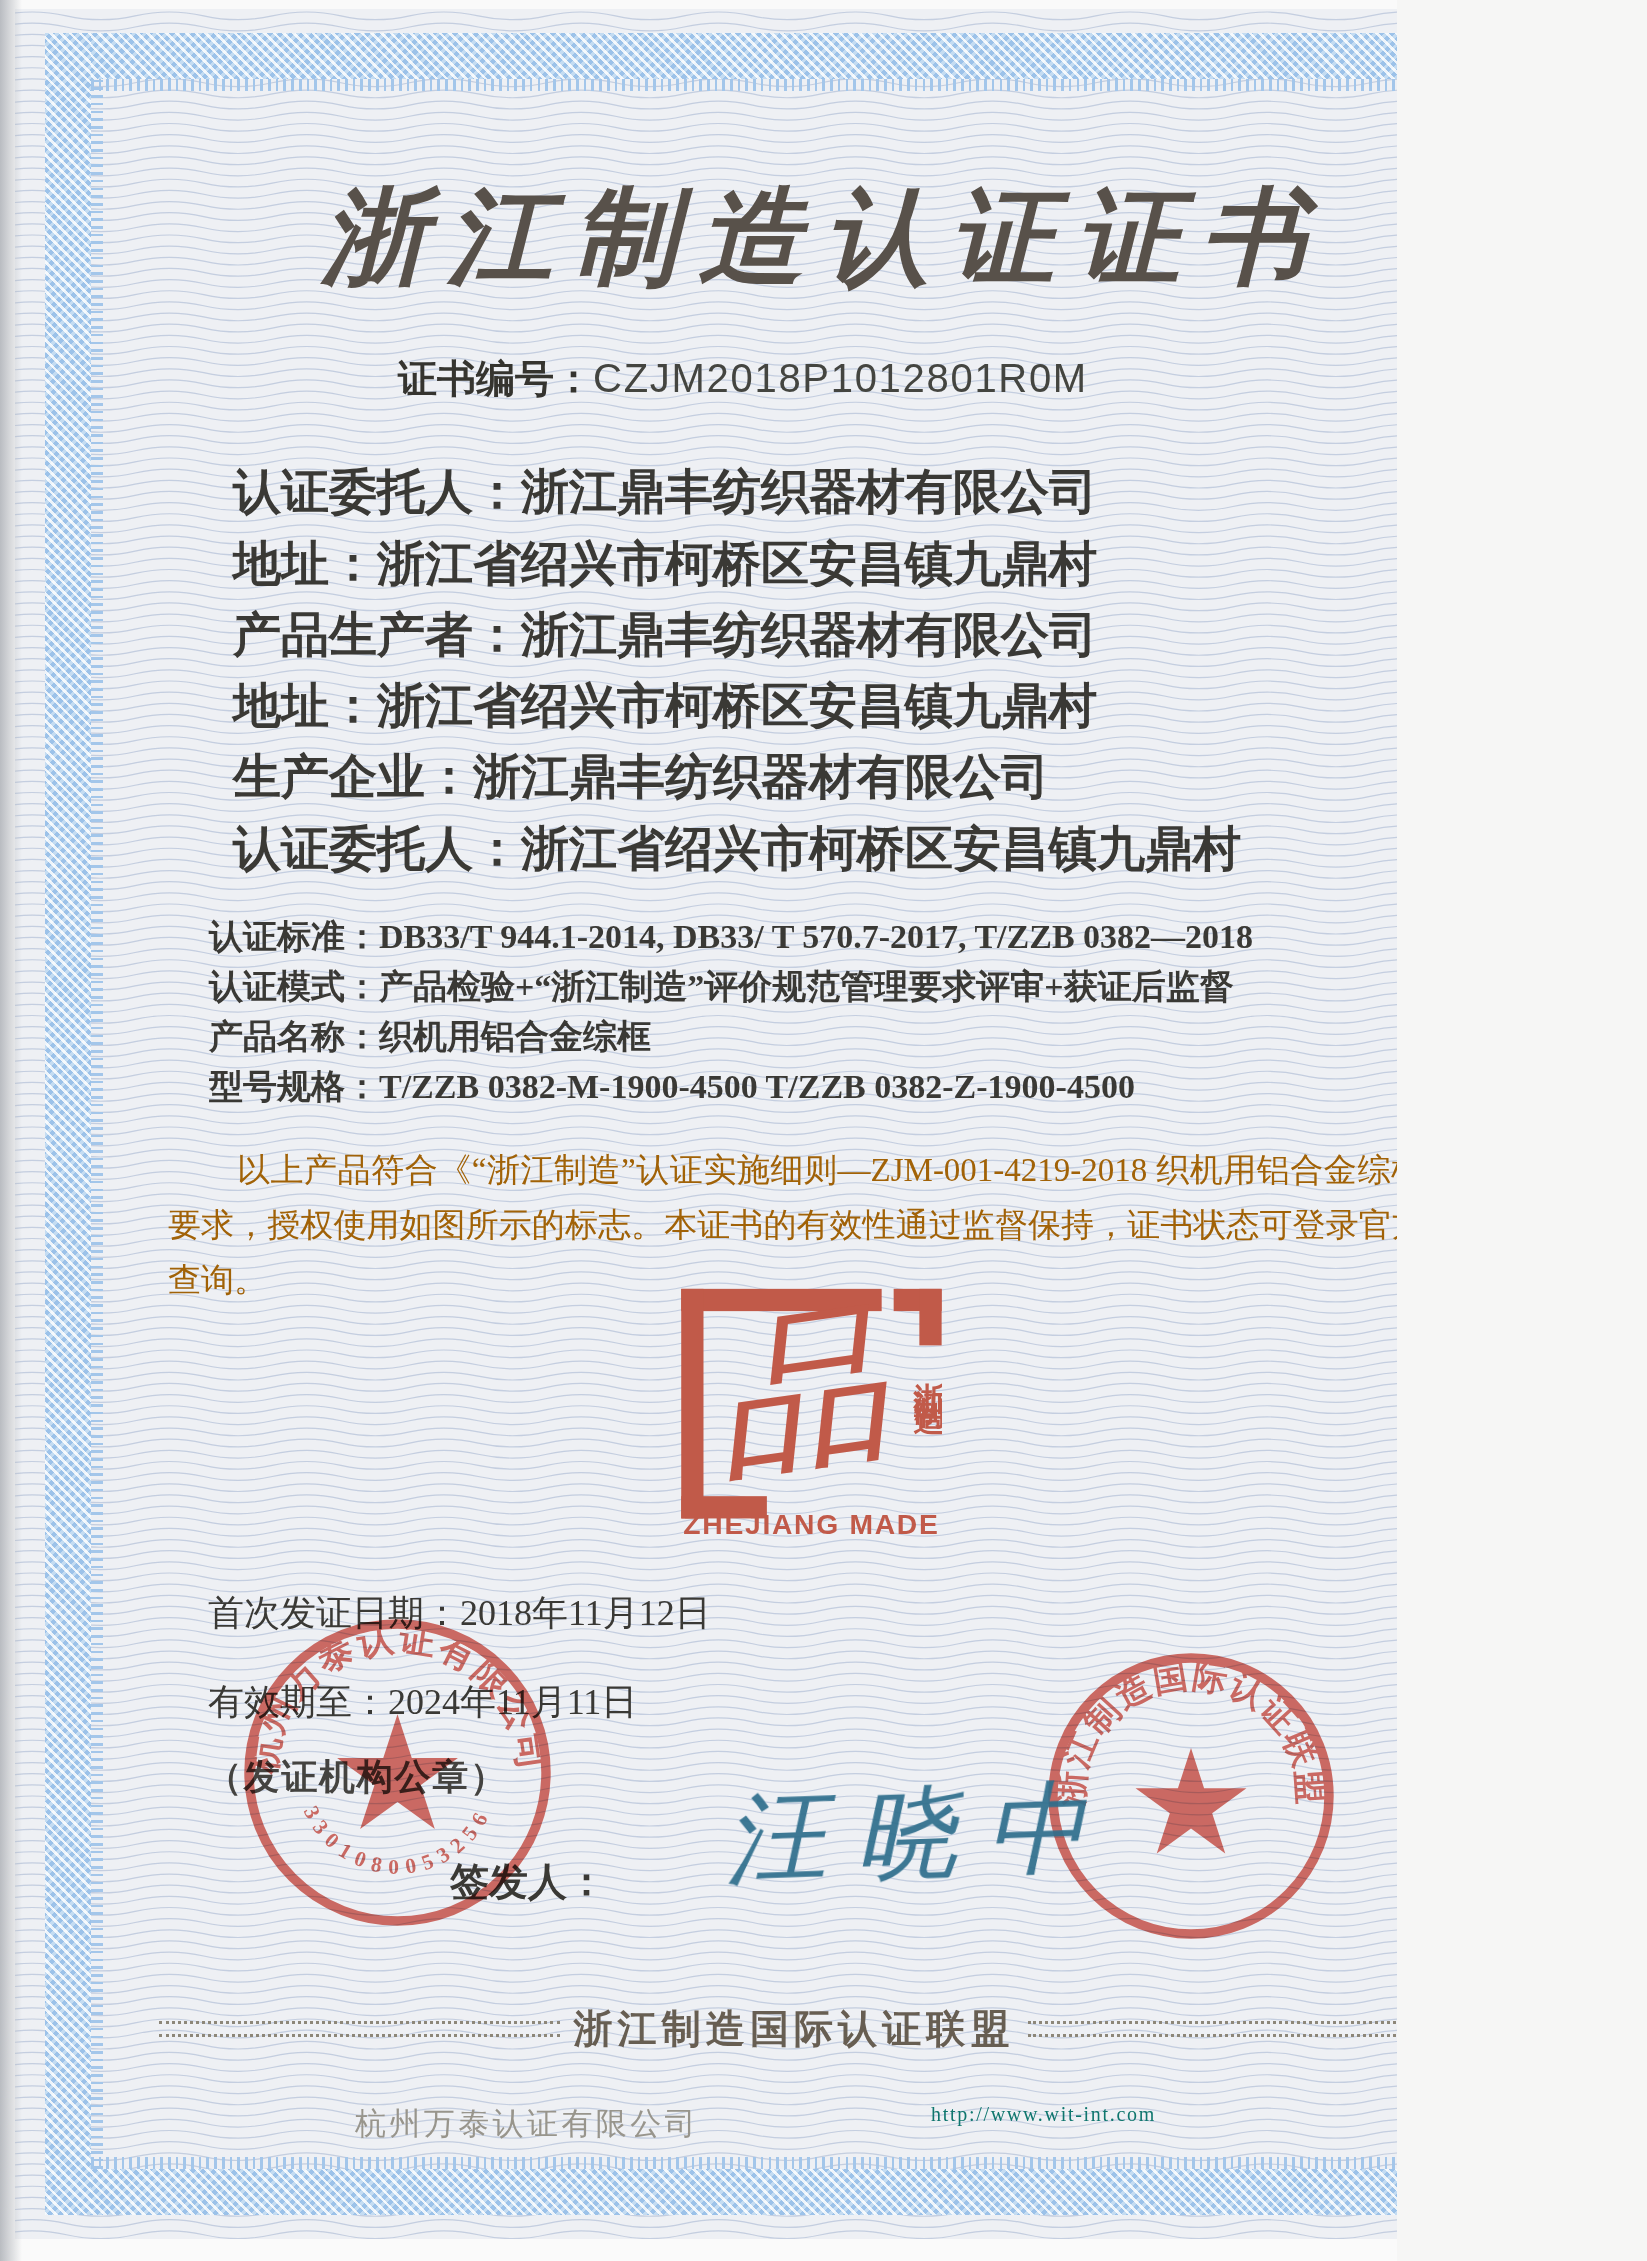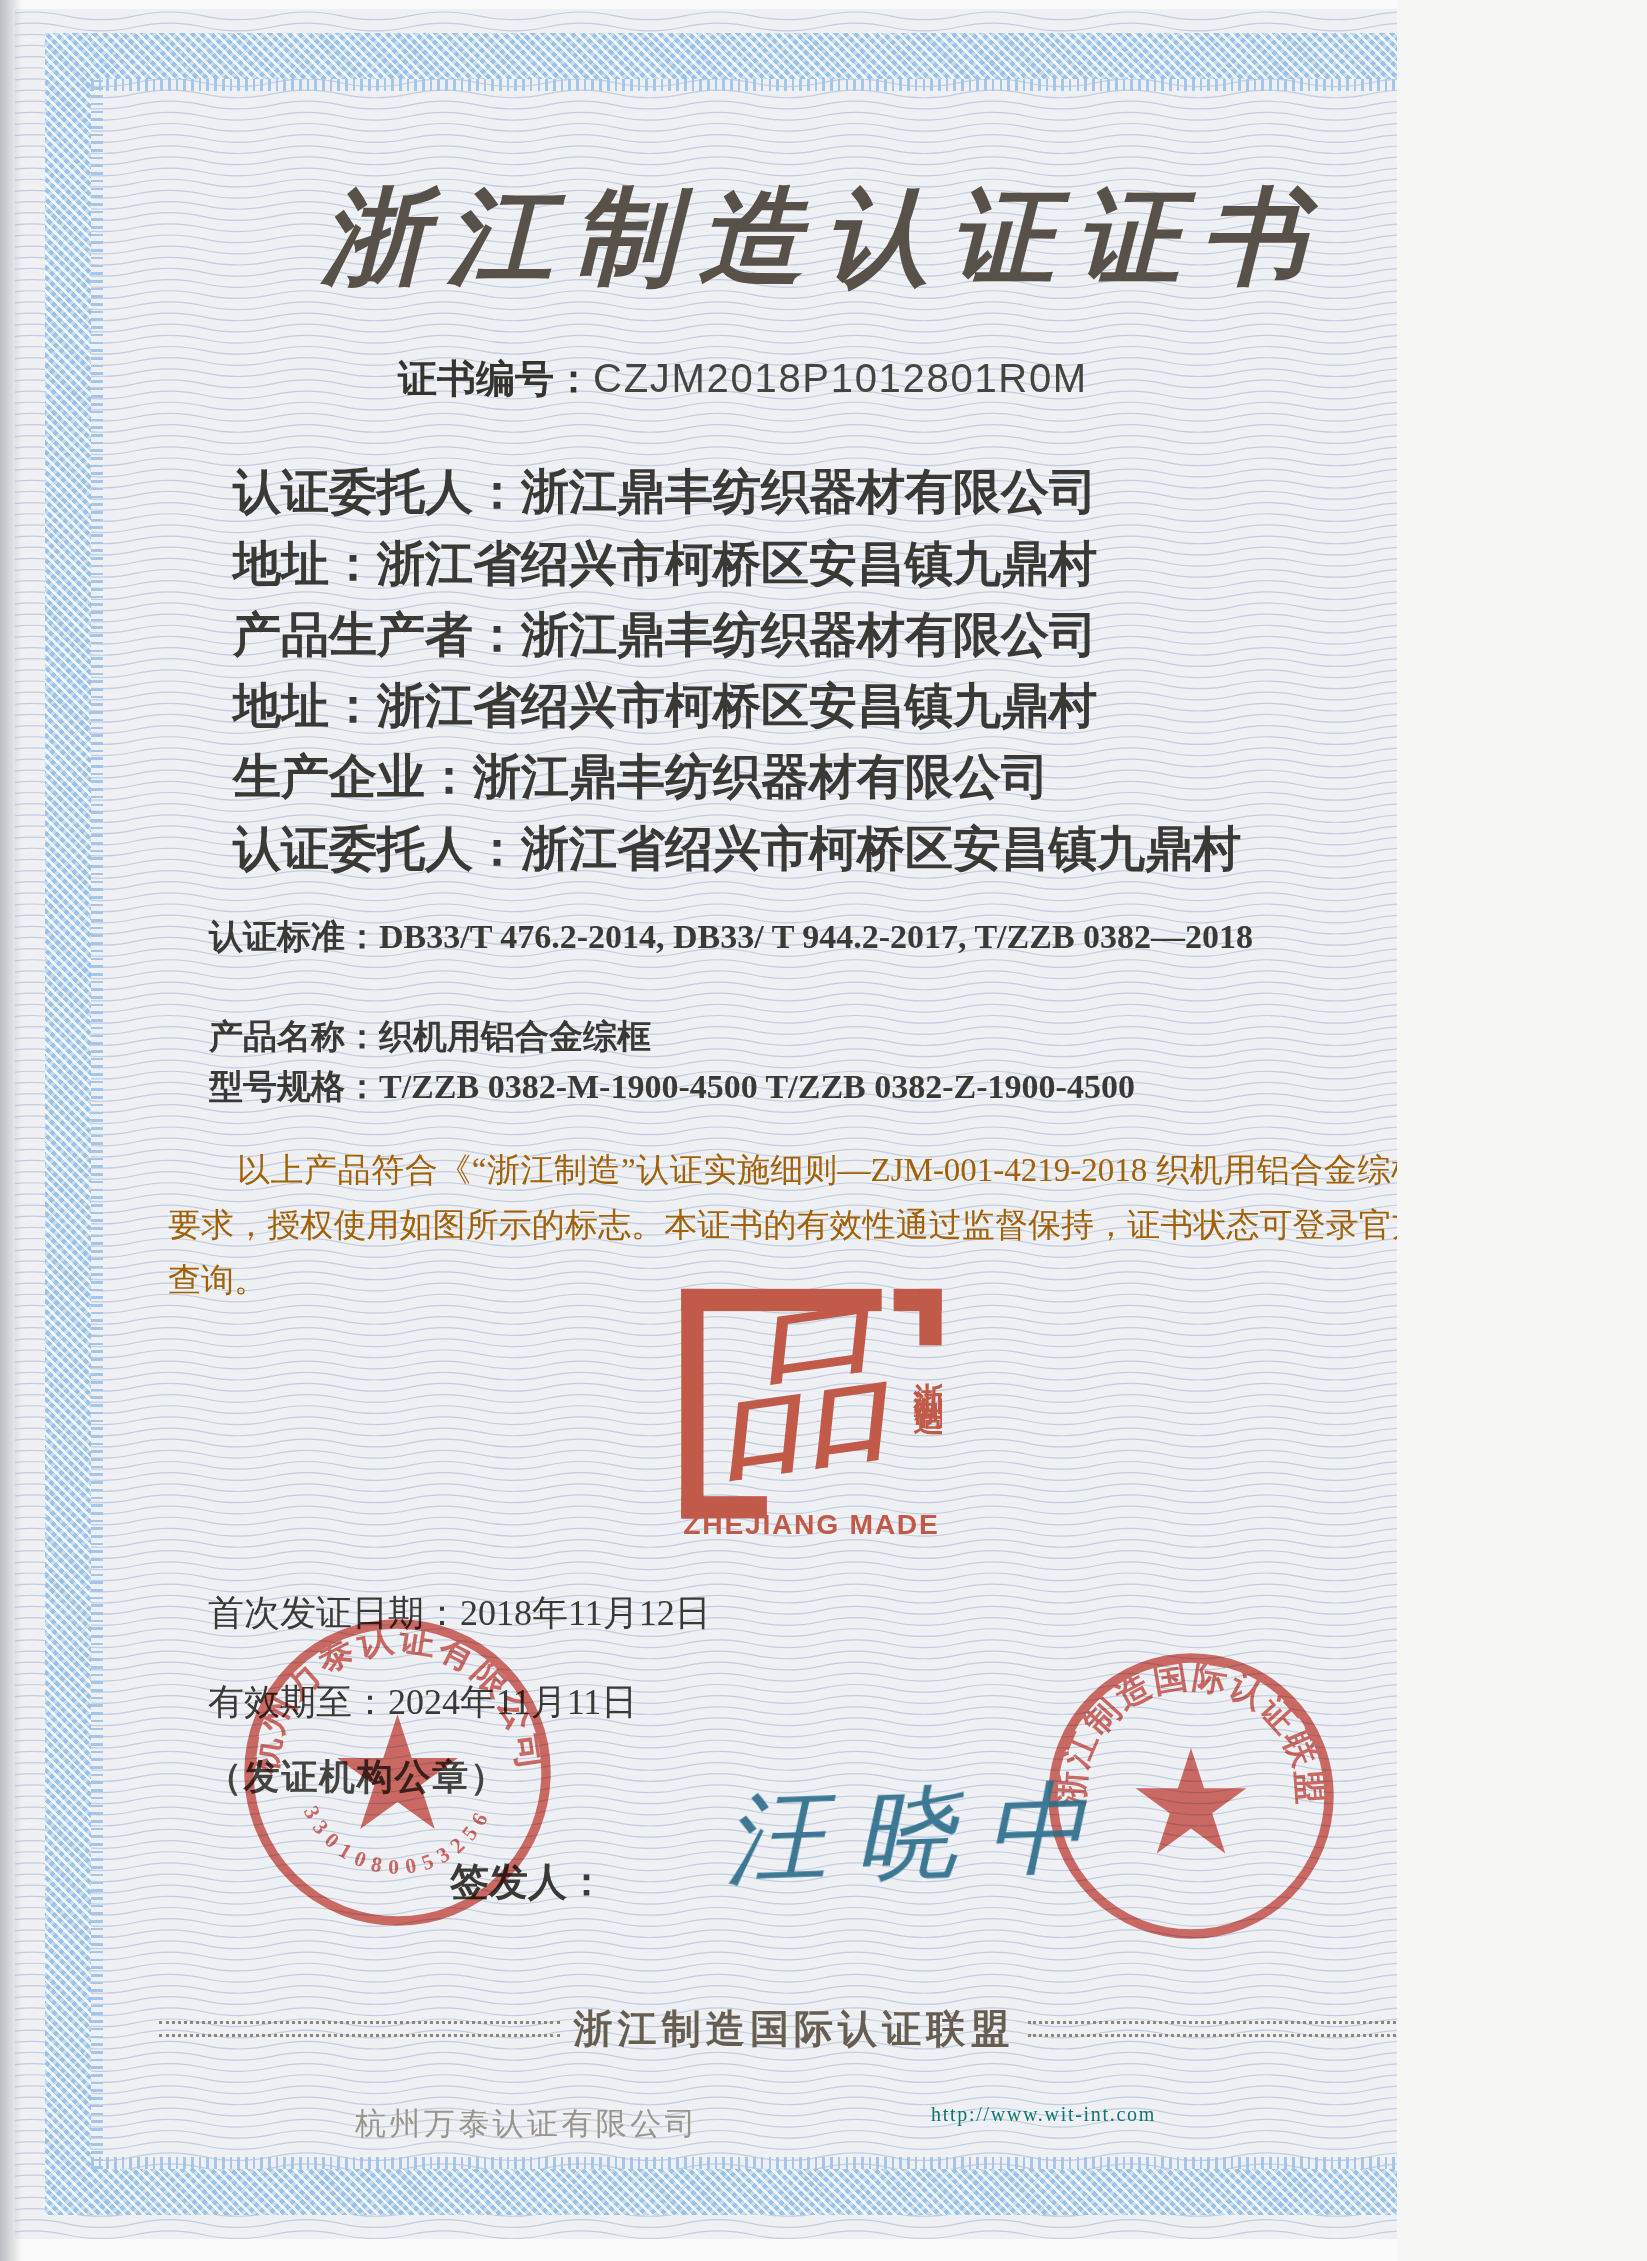--- a/index.html
+++ b/index.html
@@ -315,21 +315,24 @@
     <span>地址：</span><span>浙江省绍兴市柯桥区安昌镇九鼎村</span>
   </div>
   <div class="frow" style="top:745px">
     <span>生产企业：</span><span>浙江鼎丰纺织器材有限公司</span>
   </div>
   <div class="frow" style="top:817px">
     <span>认证委托人：</span><span>浙江省绍兴市柯桥区安昌镇九鼎村</span>
   </div>
 
   <div class="srow" style="top:914px">
-    <span>认证标准：</span><span class="val">DB33/T 476.2-2014, DB33/ T 944.2-2017, T/ZZB 0382—2018</span>
+    <span>认证标准：</span><span class="val">DB33/T 944.1-2014, DB33/ T 570.7-2017, T/ZZB 0382—2018</span>
+  </div>
+  <div class="srow" style="top:964px">
+    <span>认证模式：</span><span class="val">产品检验+“浙江制造”评价规范管理要求评审+获证后监督</span>
   </div>
   <div class="srow" style="top:1014px">
     <span>产品名称：</span><span class="val">织机用铝合金综框</span>
   </div>
   <div class="srow" style="top:1064px">
     <span>型号规格：</span><span class="val">T/ZZB 0382-M-1900-4500 T/ZZB 0382-Z-1900-4500</span>
   </div>
 
   <p class="statement">以上产品符合《“浙江制造”认证实施细则—ZJM-001-4219-2018 织机用铝合金综框》的要求，授权使用如图所示的标志。本证书的有效性通过监督保持，证书状态可登录官方网站查询。</p>
 

